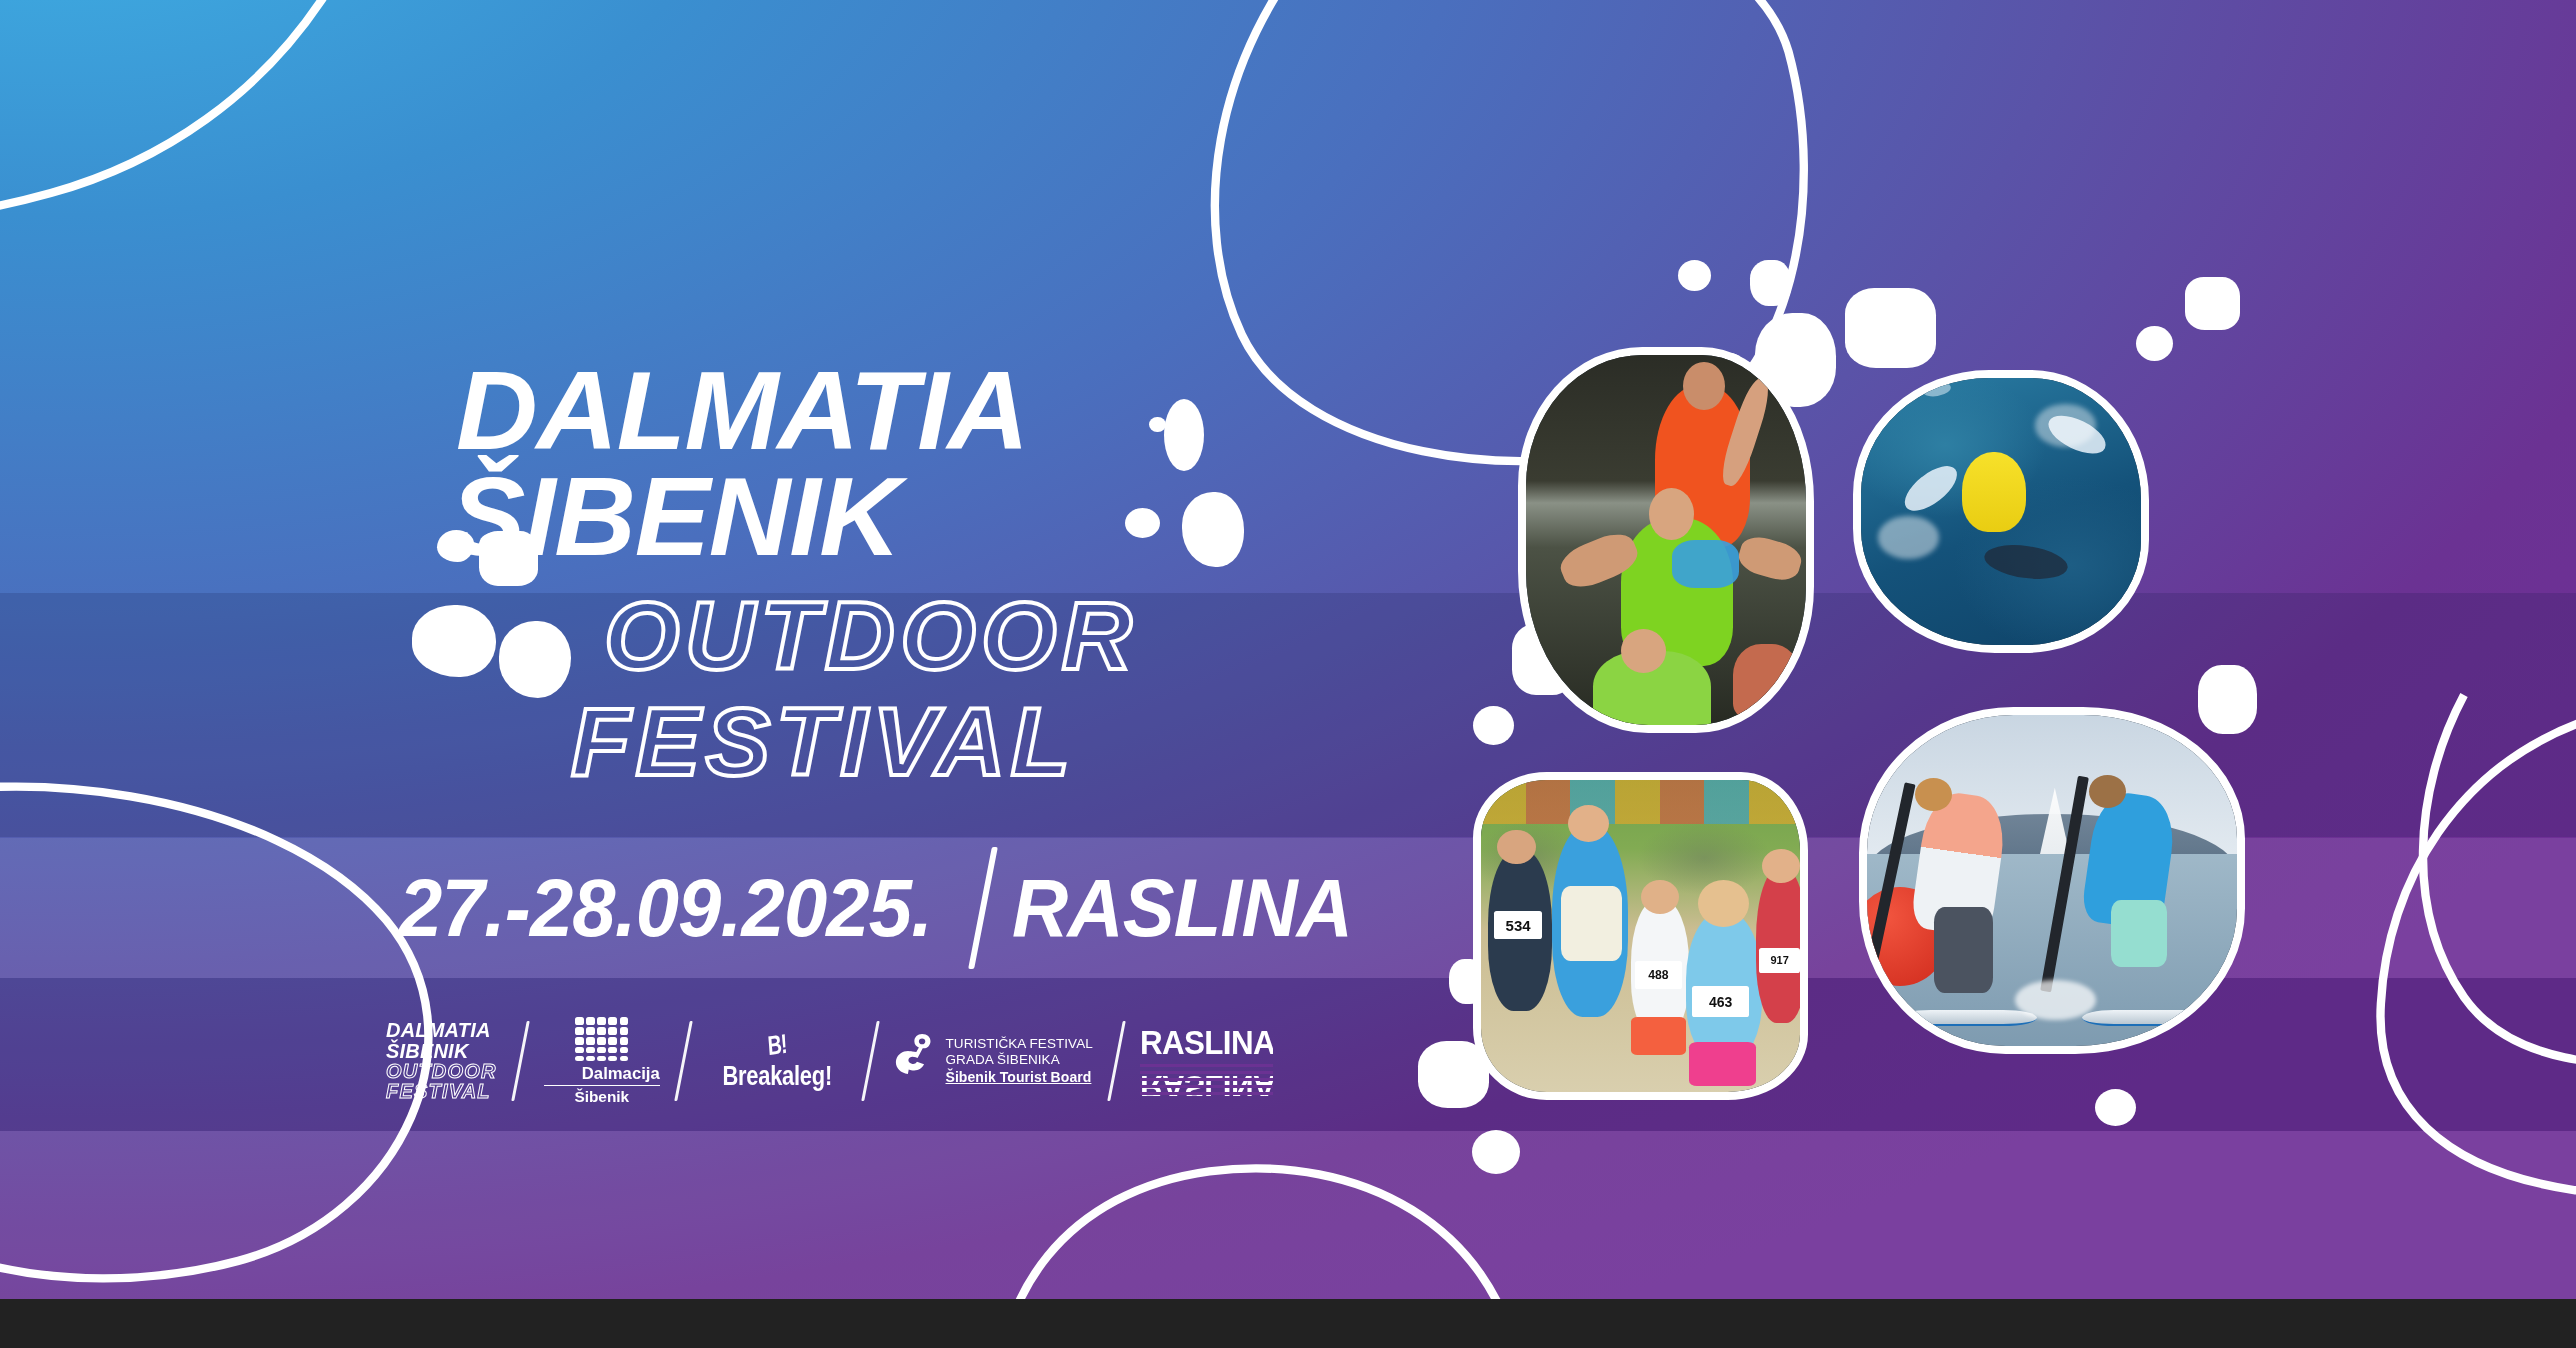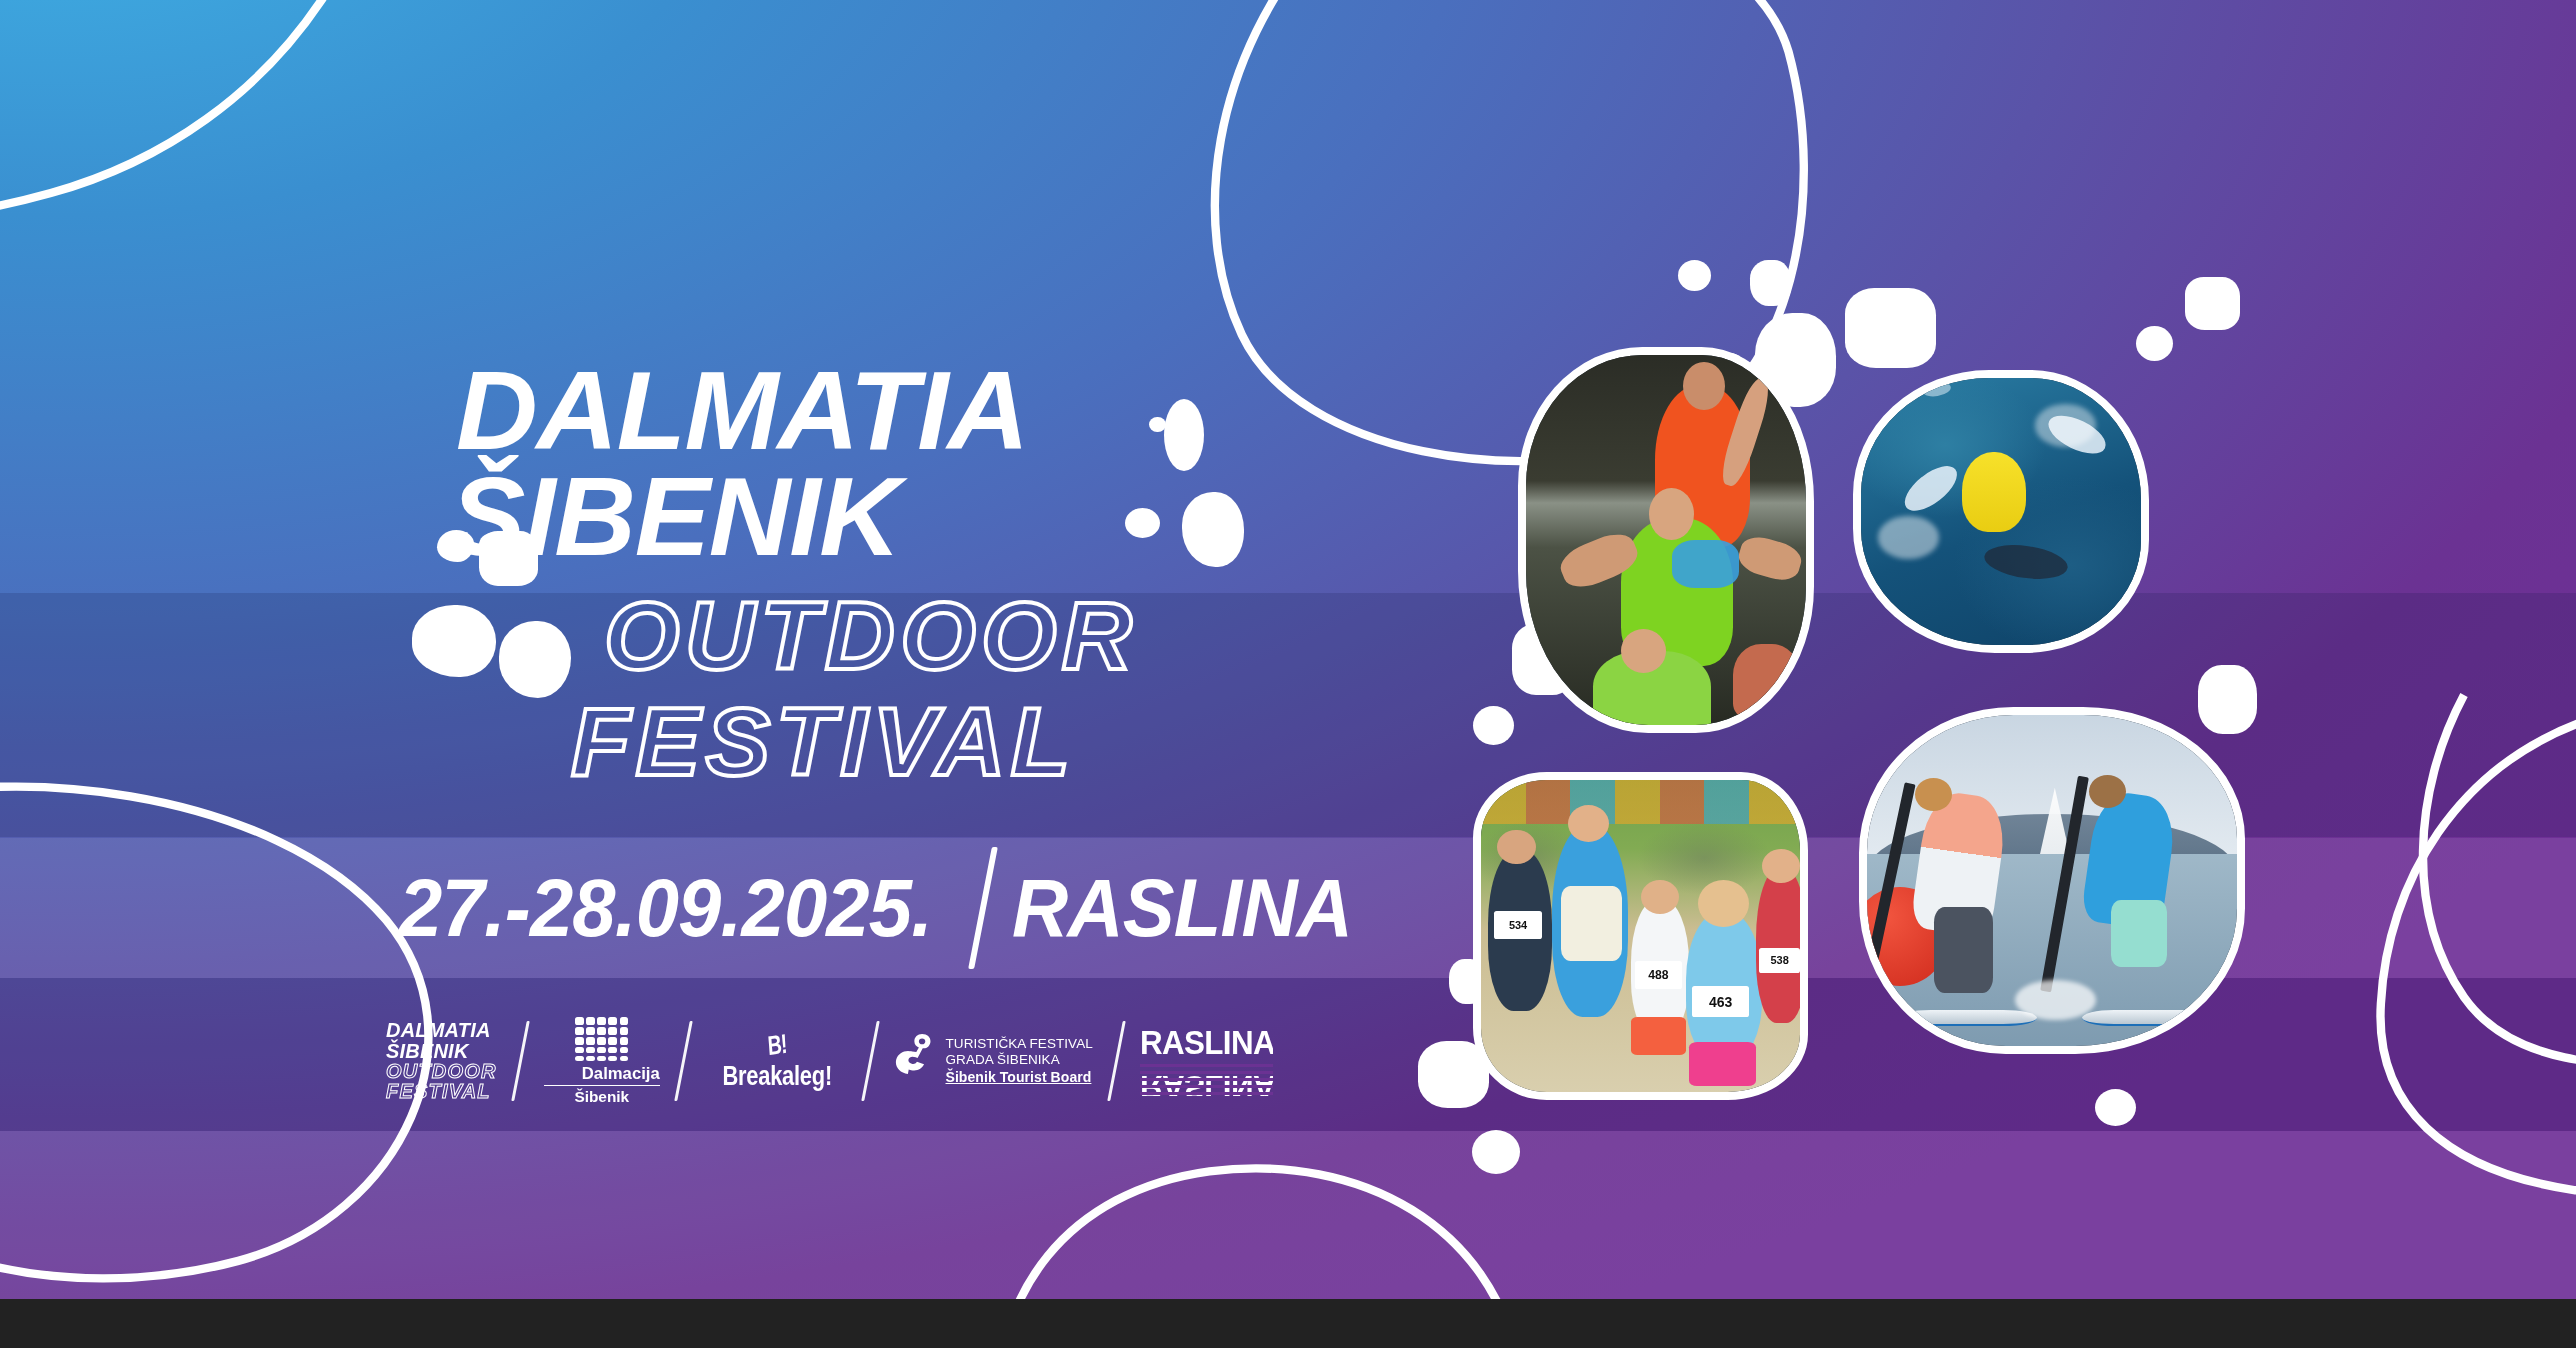--- a/index.html
+++ b/index.html
@@ -421,38 +421,38 @@
 
     <div class="photo" id="photo-family">
       <div class="scene">
         <div class="street"></div>
         <div class="pennant"></div>
         <div class="crowd-blur" style="left:-10%; width:50%;"></div>
         <div class="crowd-blur" style="left:40%;  width:60%;"></div>
 
         <div class="runner" style="left:2%;  top:22%; width:20%; height:52%; background:#2b3b4e;"></div>
         <div style="position:absolute;left:5%;top:16%;width:12%;height:11%;background:#d8a57f;border-radius:50%;"></div>
-        <div class="bib" style="left:4%; top:42%; width:15%; height:9%; font-size:11px;">534</div>
+        <div class="bib" style="left:4%; top:42%; width:15%; height:9%; font-size:15px;">534</div>
 
         <div class="runner" style="left:22%; top:14%; width:24%; height:62%; background:#3aa0dd;"></div>
         <div style="position:absolute;left:27%;top:8%;width:13%;height:12%;background:#e2b189;border-radius:50%;"></div>
         <div style="position:absolute;left:25%;top:34%;width:19%;height:24%;background:#f2efe0;border-radius:16%;"></div>
 
         <div class="runner" style="left:47%; top:38%; width:18%; height:44%; background:#f4f6f8;"></div>
         <div style="position:absolute;left:50%;top:32%;width:12%;height:11%;background:#e0b188;border-radius:50%;"></div>
         <div class="bib" style="left:48%; top:58%; width:15%; height:9%; font-size:12.2px;">488</div>
         <div style="position:absolute;left:47%;top:76%;width:17%;height:12%;background:#f4603f;border-radius:12%;"></div>
 
         <div class="runner" style="left:64%; top:42%; width:24%; height:48%; background:#7ec9ea;"></div>
         <div style="position:absolute;left:68%;top:32%;width:16%;height:15%;background:#e5c08f;border-radius:50%;"></div>
         <div class="bib" style="left:66%; top:66%; width:18%; height:10%; font-size:14px;">463</div>
         <div style="position:absolute;left:65%;top:84%;width:21%;height:14%;background:#ef3f8e;border-radius:12%;"></div>
 
         <div class="runner" style="left:86%; top:28%; width:16%; height:50%; background:#d4404a;"></div>
         <div style="position:absolute;left:88%;top:22%;width:12%;height:11%;background:#e2b189;border-radius:50%;"></div>
-        <div class="bib" style="left:87%; top:54%; width:13%; height:8%; font-size:11px;">538</div>
+        <div class="bib" style="left:87%; top:54%; width:13%; height:8%; font-size:11px;">917</div>
       </div>
     </div>
 
   </div>
 
 </div>
 
 
 </body></html>

